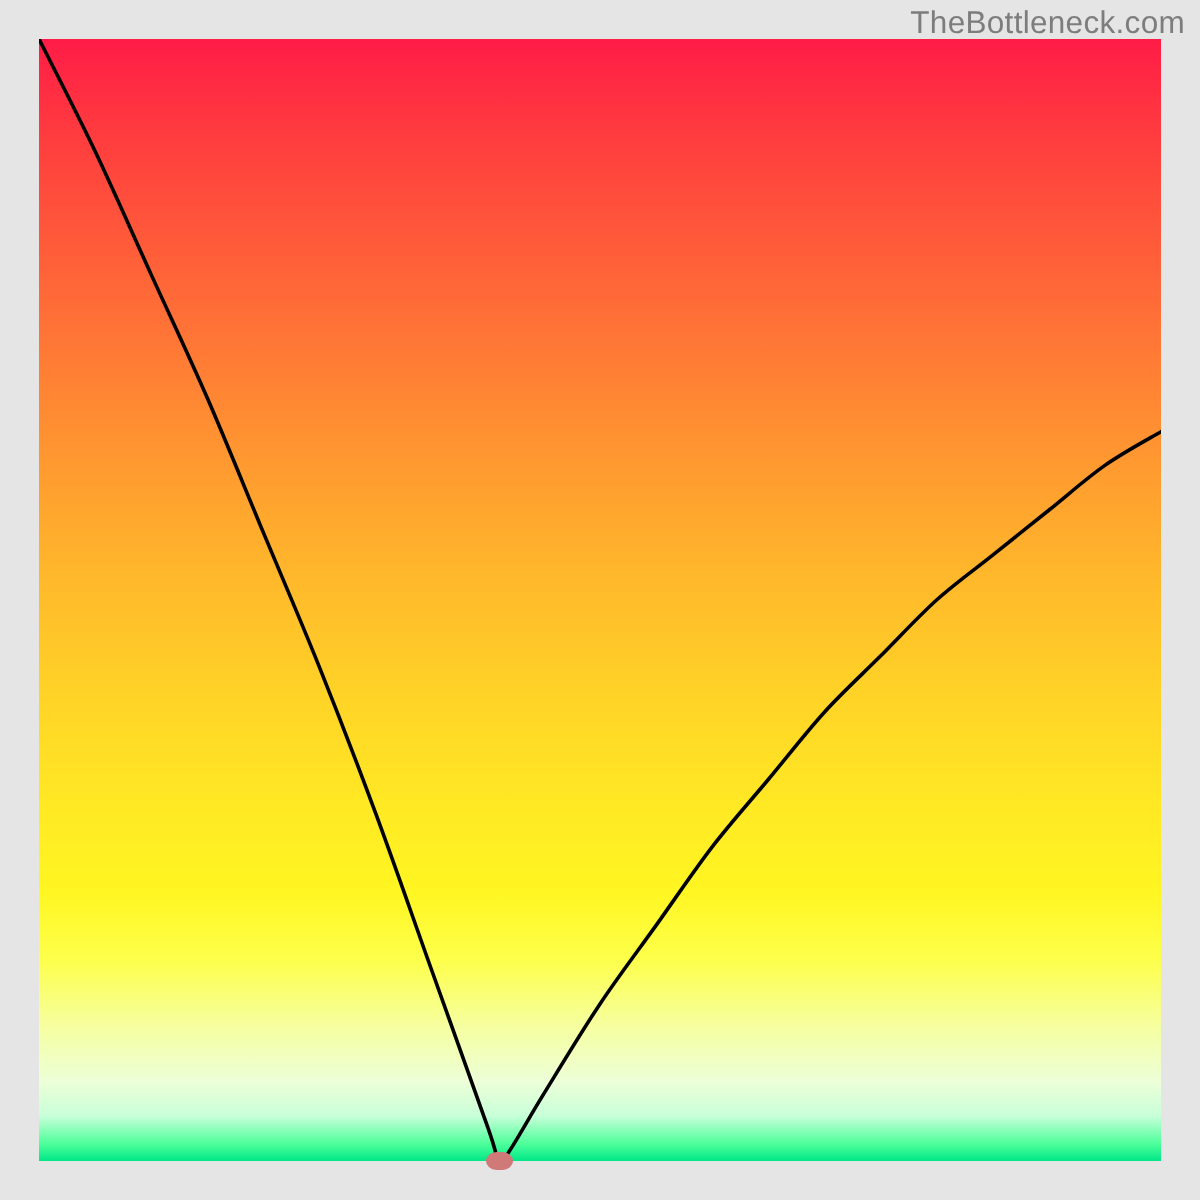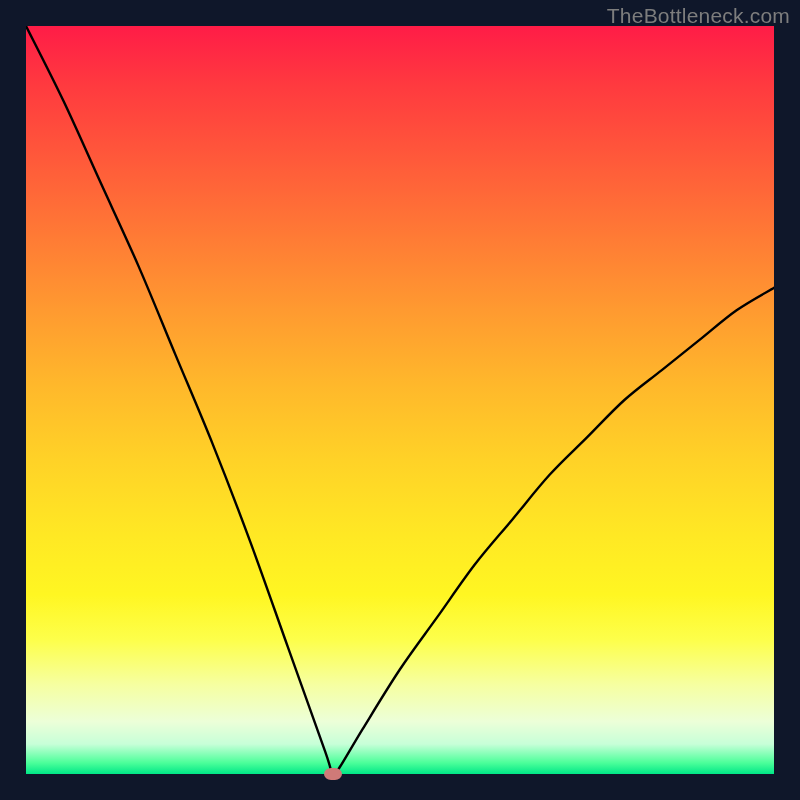--- a/index.html
+++ b/index.html
@@ -8,21 +8,21 @@
     width: 800px;
     height: 800px;
     overflow: hidden;
     background: #000;
     font-family: Arial, Helvetica, sans-serif;
   }
   .frame {
     position: relative;
     width: 800px;
     height: 800px;
-    background: #0f172a;
+    background: #e5e5e5;
   }
   .plot {
     position: absolute;
     left: 26px;
     top: 26px;
     width: 748px;
     height: 748px;
     background: linear-gradient(to bottom,
       #ff1c47 0%,
       #ff3a3f 8%,

